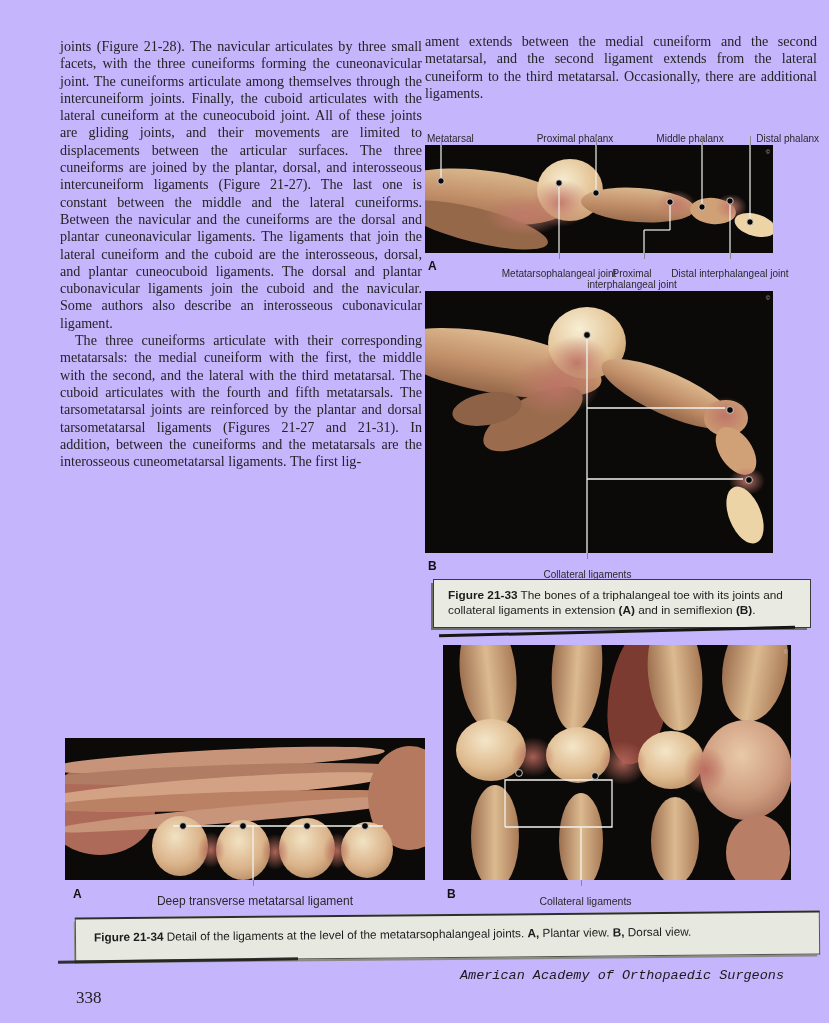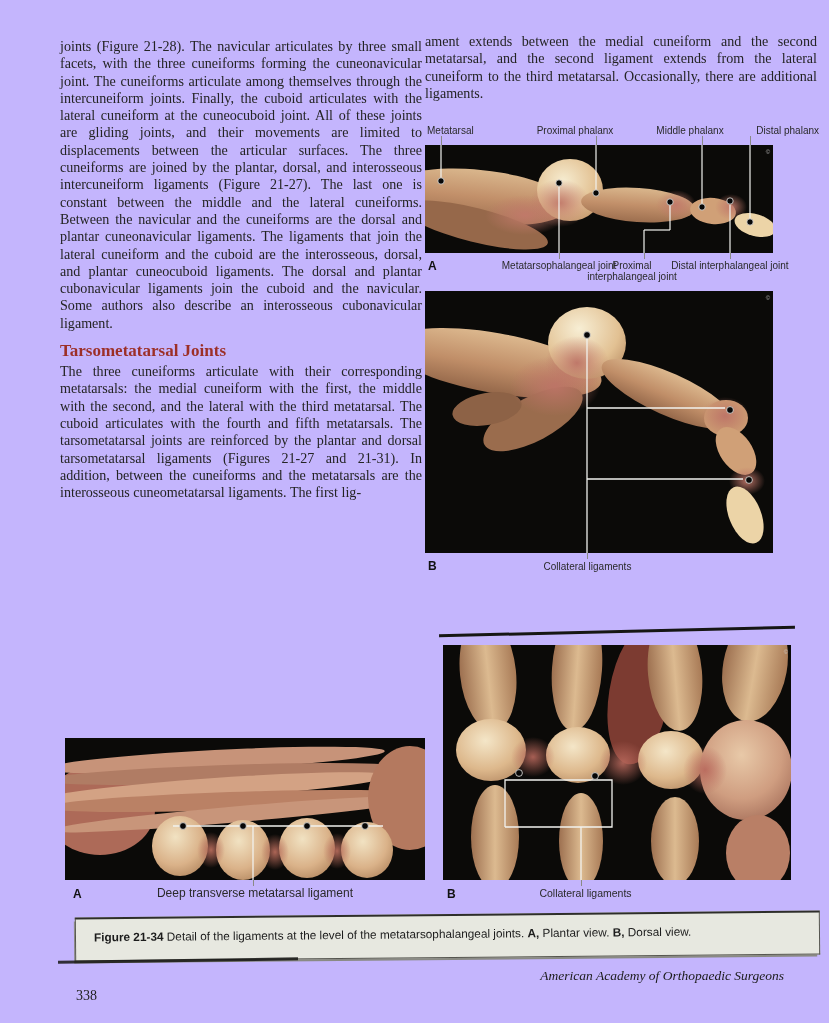--- a/index.html
+++ b/index.html
@@ -14,21 +14,21 @@
   .col-left  { left:60px;  top:38px;  width:362px; }
   .col-right { left:425px; top:33px;  width:392px; }
   .col p + p { text-indent:15px; }
   h2.section-heading {
     font-size:17px; line-height:20px; font-weight:bold;
     margin:9px 0 2px 0; text-align:left;
   }
   
   .figure { position:absolute; font-family:"Liberation Sans", sans-serif; }
   .photo  { position:absolute; background:#0b0a08; overflow:hidden; }
-  .flabel { position:absolute; font-size:10px; line-height:11px; color:#2a2a2a; text-align:center; }
+  .flabel { position:absolute; font-size:10px; line-height:11px; color:#2a2a2a; text-align:center;margin-top:8px; }
   .letter { position:absolute; font-size:12px; font-weight:bold; color:#111; }
   .conn   { position:absolute; width:1px; background:#8a8a86; }
   .watermark{ position:absolute; right:2px; top:4px; color:#cfcfcf; font-size:6px;
               writing-mode:vertical-rl; letter-spacing:1px; opacity:.85; }
   
   .caption-box {
     position:absolute; background:#e9ebe2; border:1px solid #3a3a37;
     box-shadow:-3px 3px 0 -1px #70706a;
     font-family:"Liberation Sans", sans-serif; font-size:11.8px; line-height:15px;
     color:#1c1c1c; padding:8px 12px 9px 14px; text-align:left;
@@ -37,32 +37,31 @@
   .caption-bar {
     position:absolute; background:#e7e8e0; border:1px solid #55554f;
     border-top:2px solid #2e2e2a; box-shadow:-2px 3px 0 -1px #8a8a84;
     font-family:"Liberation Sans", sans-serif; font-size:11.8px; color:#1c1c1c;
     padding:11px 10px 0 18px; transform:rotate(-0.55deg);
   }
   .artifact { position:absolute; background:#161614; }
   
   .running-footer {
     position:absolute; right:45px; top:968px; font-style:italic;
-    font-size:13.5px; color:#1b1b1b; font-family:Liberation Serif, serif;
-  }
-  .page-number { position:absolute; left:76px; top:988px; font-size:14px; color:#222; }
+    font-size:13.5px; color:#1b1b1b; font-family:Liberation Mono, monospace;
+  }
+  .page-number { position:absolute; left:76px; top:988px; font-size:17px; color:#222; }
 </style>
 </head>
 <body>
 
 <div class="page">
 
   <div class="col col-left">
     <p>joints (Figure 21-28). The navicular articulates by three small facets, with the three cuneiforms forming the cuneonavicular joint. The cuneiforms articulate among themselves through the intercuneiform joints. Finally, the cuboid articulates with the lateral cuneiform at the cuneocuboid joint. All of these joints are gliding joints, and their movements are limited to displacements between the articular surfaces. The three cuneiforms are joined by the plantar, dorsal, and interosseous intercuneiform ligaments (Figure 21-27). The last one is constant between the middle and the lateral cuneiforms. Between the navicular and the cuneiforms are the dorsal and plantar cuneonavicular ligaments. The ligaments that join the lateral cuneiform and the cuboid are the interosseous, dorsal, and plantar cuneocuboid ligaments. The dorsal and plantar cubonavicular ligaments join the cuboid and the navicular. Some authors also describe an interosseous cubonavicular ligament.</p>
-    <h2 class="section-heading" style="color:#9c2f27;">Tarsometatarsal Joints</h2>
     <p>The three cuneiforms articulate with their corresponding metatarsals: the medial cuneiform with the first, the middle with the second, and the lateral with the third metatarsal. The cuboid articulates with the fourth and fifth metatarsals. The tarsometatarsal joints are reinforced by the plantar and dorsal tarsometatarsal ligaments (Figures 21-27 and 21-31). In addition, between the cuneiforms and the metatarsals are the interosseous cuneometatarsal ligaments. The first lig-</p>
   </div>
 
   <div class="col col-right">
     <p>ament extends between the medial cuneiform and the second metatarsal, and the second ligament extends from the lateral cuneiform to the third metatarsal. Occasionally, there are additional ligaments.</p>
   </div>
 
   <div class="figure" style="left:425px; top:123px; width:394px; height:510px;">
 
     <div class="flabel" style="left:2px;   top:2px; width:58px;  text-align:left;">Metatarsal</div>
@@ -184,20 +183,23 @@
             <circle cx="324" cy="189" r="3.4"></circle>
         </g>
       </svg>
       <div class="watermark">©</div>
     </div>
 
     <div class="letter" style="left:3px; top:436px;">B</div>
     <div class="conn" style="left:162px; top:430px; height:6px;"></div>
     <div class="flabel" style="left:100px; top:438px; width:125px;">Collateral ligaments</div>
 
+    <div class="caption-box" style="left:8px; top:456px; width:378px;">
+      <b>Figure 21-33</b><span> The bones of a triphalangeal toe with its joints and collateral ligaments in extension </span><b>(A)</b><span> and in semiflexion </span><b>(B)</b><span>.</span>
+    </div>
   </div>
 
   <div class="figure" style="left:443px; top:645px; width:350px; height:270px;">
     <div class="artifact" style="left:-4px; top:-15px; width:356px; height:3px; transform:rotate(-1.4deg);"></div>
     <div class="photo" style="left:0; top:0; width:348px; height:235px;">
       <svg width="348" height="235" viewBox="0 0 348 235">
         <defs>
           <linearGradient id="boneC" x1="0" y1="0" x2="1" y2="0">
             <stop offset="0" stop-color="#9d7050"></stop>
               <stop offset="0.5" stop-color="#dcba90"></stop>

